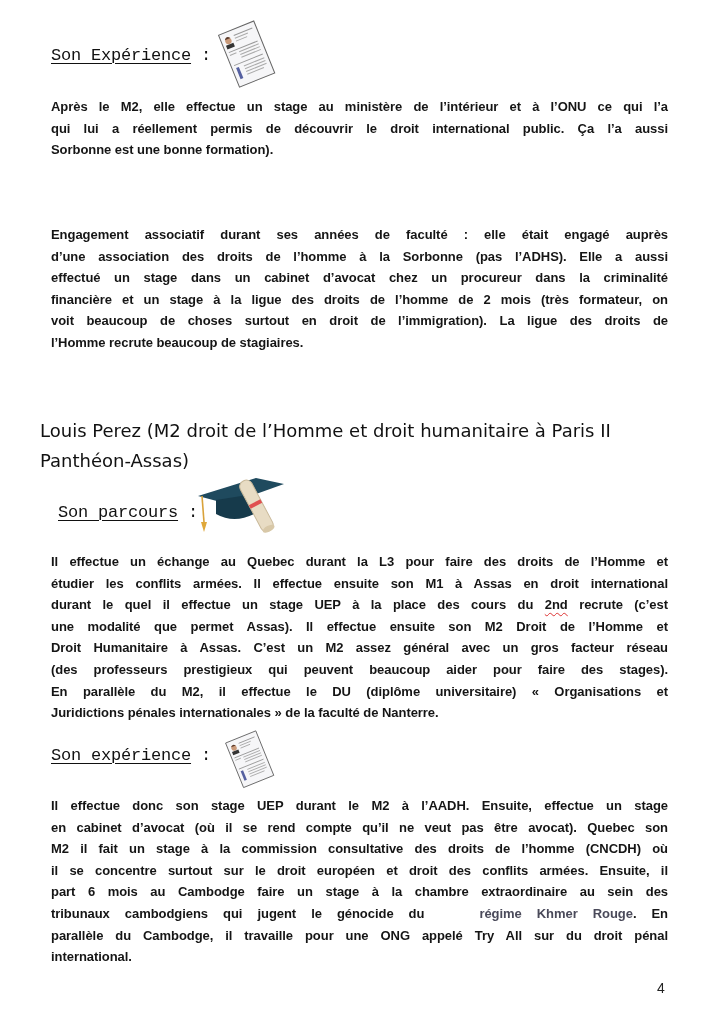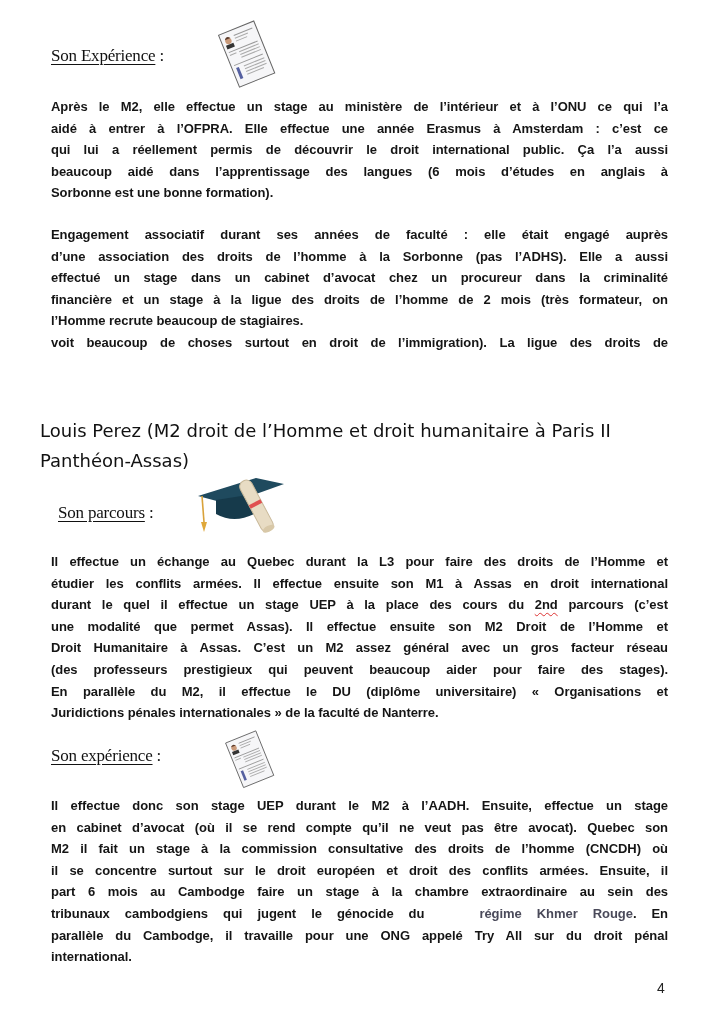--- a/index.html
+++ b/index.html
@@ -1,17 +1,17 @@
 <!DOCTYPE html>
 <html><head>
 <meta charset="utf-8">
 <style>
   html, body { margin: 0; padding: 0; background: #ffffff; }
   body { width: 724px; height: 1024px; position: relative; overflow: hidden; font-family: "Liberation Sans", sans-serif; color: #111; }
-  .heading { position: absolute; font-family: Liberation Serif, serif; font-size: 17px; color: #111; letter-spacing: -0.2px; text-align: center; }
+  .heading { position: absolute; font-family: Liberation Mono, monospace; font-size: 17px; color: #111; letter-spacing: -0.2px; text-align: center; }
   .heading .u { text-decoration: underline; text-underline-offset: 3px; text-decoration-thickness: 1px; }
   .para { position: absolute; left: 51px; width: 617px; font-weight: bold; font-size: 13px; line-height: 21.6px; text-align: justify; color: #151515; letter-spacing: -0.05px; }
   .para span.line { display: block; text-align: justify; text-align-last: justify; height: 21.6px; white-space: nowrap; }
   .para span.line.last { text-align-last: left; }
   .title { position: absolute; left: 40px; width: 640px; text-align: left; font-family: "DejaVu Sans", sans-serif; font-size: 18px; line-height: 30px; color: #111; }
   .icon { position: absolute; }
   .spell { text-decoration: underline wavy #d33; text-underline-offset: 3px; text-decoration-thickness: 1px; }
   .khmer { color: #4a4a5a; margin-left: 40px; }
   .page-num { position: absolute; left: 657px; top: 980px; font-size: 14px; color: #222; }
 </style>
@@ -41,33 +41,31 @@
       <line x1="22" y1="44" x2="44" y2="44" stroke="#aaa" stroke-width="1"></line>
       <line x1="22" y1="47" x2="44" y2="47" stroke="#aaa" stroke-width="1"></line>
       <line x1="22" y1="50" x2="44" y2="50" stroke="#aaa" stroke-width="1"></line>
       <line x1="22" y1="53" x2="40" y2="53" stroke="#aaa" stroke-width="1"></line>
     </g>
   </svg>
 </div>
 
 <div class="para" style="top:96px;">
   <span class="line">Après le M2, elle effectue un stage au ministère de l’intérieur et à l’ONU ce qui l’a</span>
-  <span class="line">aidé à entrer à l’OFPRA. Elle effectue une année Erasmus à Amsterdam : c’est ce</span>
   <span class="line">qui lui a réellement permis de découvrir le droit international public. Ça l’a aussi</span>
-  <span class="line">beaucoup aidé dans l’apprentissage des langues (6 mois d’études en anglais à</span>
   <span class="line last">Sorbonne est une bonne formation).</span>
 </div>
 
 <div class="para" style="top:224px;">
   <span class="line">Engagement associatif durant ses années de faculté : elle était engagé auprès</span>
   <span class="line">d’une association des droits de l’homme à la Sorbonne  (pas l’ADHS). Elle a aussi</span>
   <span class="line">effectué un stage dans un cabinet d’avocat chez un procureur dans la criminalité</span>
   <span class="line">financière et un stage à la ligue des droits de l’homme de 2 mois (très formateur, on</span>
+  <span class="line">voit beaucoup de choses surtout en droit de l’immigration). La ligue des droits de</span>
   <span class="line last">l’Homme recrute beaucoup de stagiaires.</span>
-  <span class="line">voit beaucoup de choses surtout en droit de l’immigration). La ligue des droits de</span>
 </div>
 
 <div class="title" style="top:416px;">
   <div>Louis Perez (M2 droit de l’Homme et droit humanitaire à Paris II</div>
   <div>Panthéon-Assas)</div>
 </div>
 
 <div class="heading" style="left:58px; top:503px;">
   <span class="u">Son parcours</span><span> :</span>
 </div>
@@ -81,21 +79,21 @@
       <rect x="34" y="29" width="56" height="13" rx="6" fill="#e8dcc4" stroke="#c9b99a" stroke-width="1"></rect>
       <rect x="58" y="29" width="4" height="13" fill="#e05050"></rect>
       <ellipse cx="88" cy="35.5" rx="3" ry="6.5" fill="#d8c8a8"></ellipse>
     </g>
   </svg>
 </div>
 
 <div class="para" style="top:551px;">
   <span class="line">Il effectue un échange au Quebec durant la L3 pour faire des droits de l’Homme et</span>
   <span class="line">étudier les conflits armées. Il effectue ensuite son M1 à Assas en droit international</span>
-  <span class="line"><span>durant le quel il effectue un stage UEP à la place des cours du </span><span class="spell">2nd</span><span> parcours (c’est</span></span>
+  <span class="line"><span>durant le quel il effectue un stage UEP à la place des cours du </span><span class="spell">2nd</span><span> recrute (c’est</span></span>
   <span class="line">une modalité que permet Assas). Il effectue ensuite son M2 Droit de l’Homme et</span>
   <span class="line">Droit Humanitaire à Assas. C’est un M2 assez général avec un gros facteur réseau</span>
   <span class="line">(des professeurs prestigieux qui peuvent beaucoup aider pour faire des stages).</span>
   <span class="line">En parallèle du M2, il effectue le DU (diplôme universitaire) « Organisations et</span>
   <span class="line last">Juridictions pénales internationales » de la faculté de Nanterre.</span>
 </div>
 
 <div class="heading" style="left:51px; top:746px;">
   <span class="u">Son expérience</span><span> :</span>
 </div>

